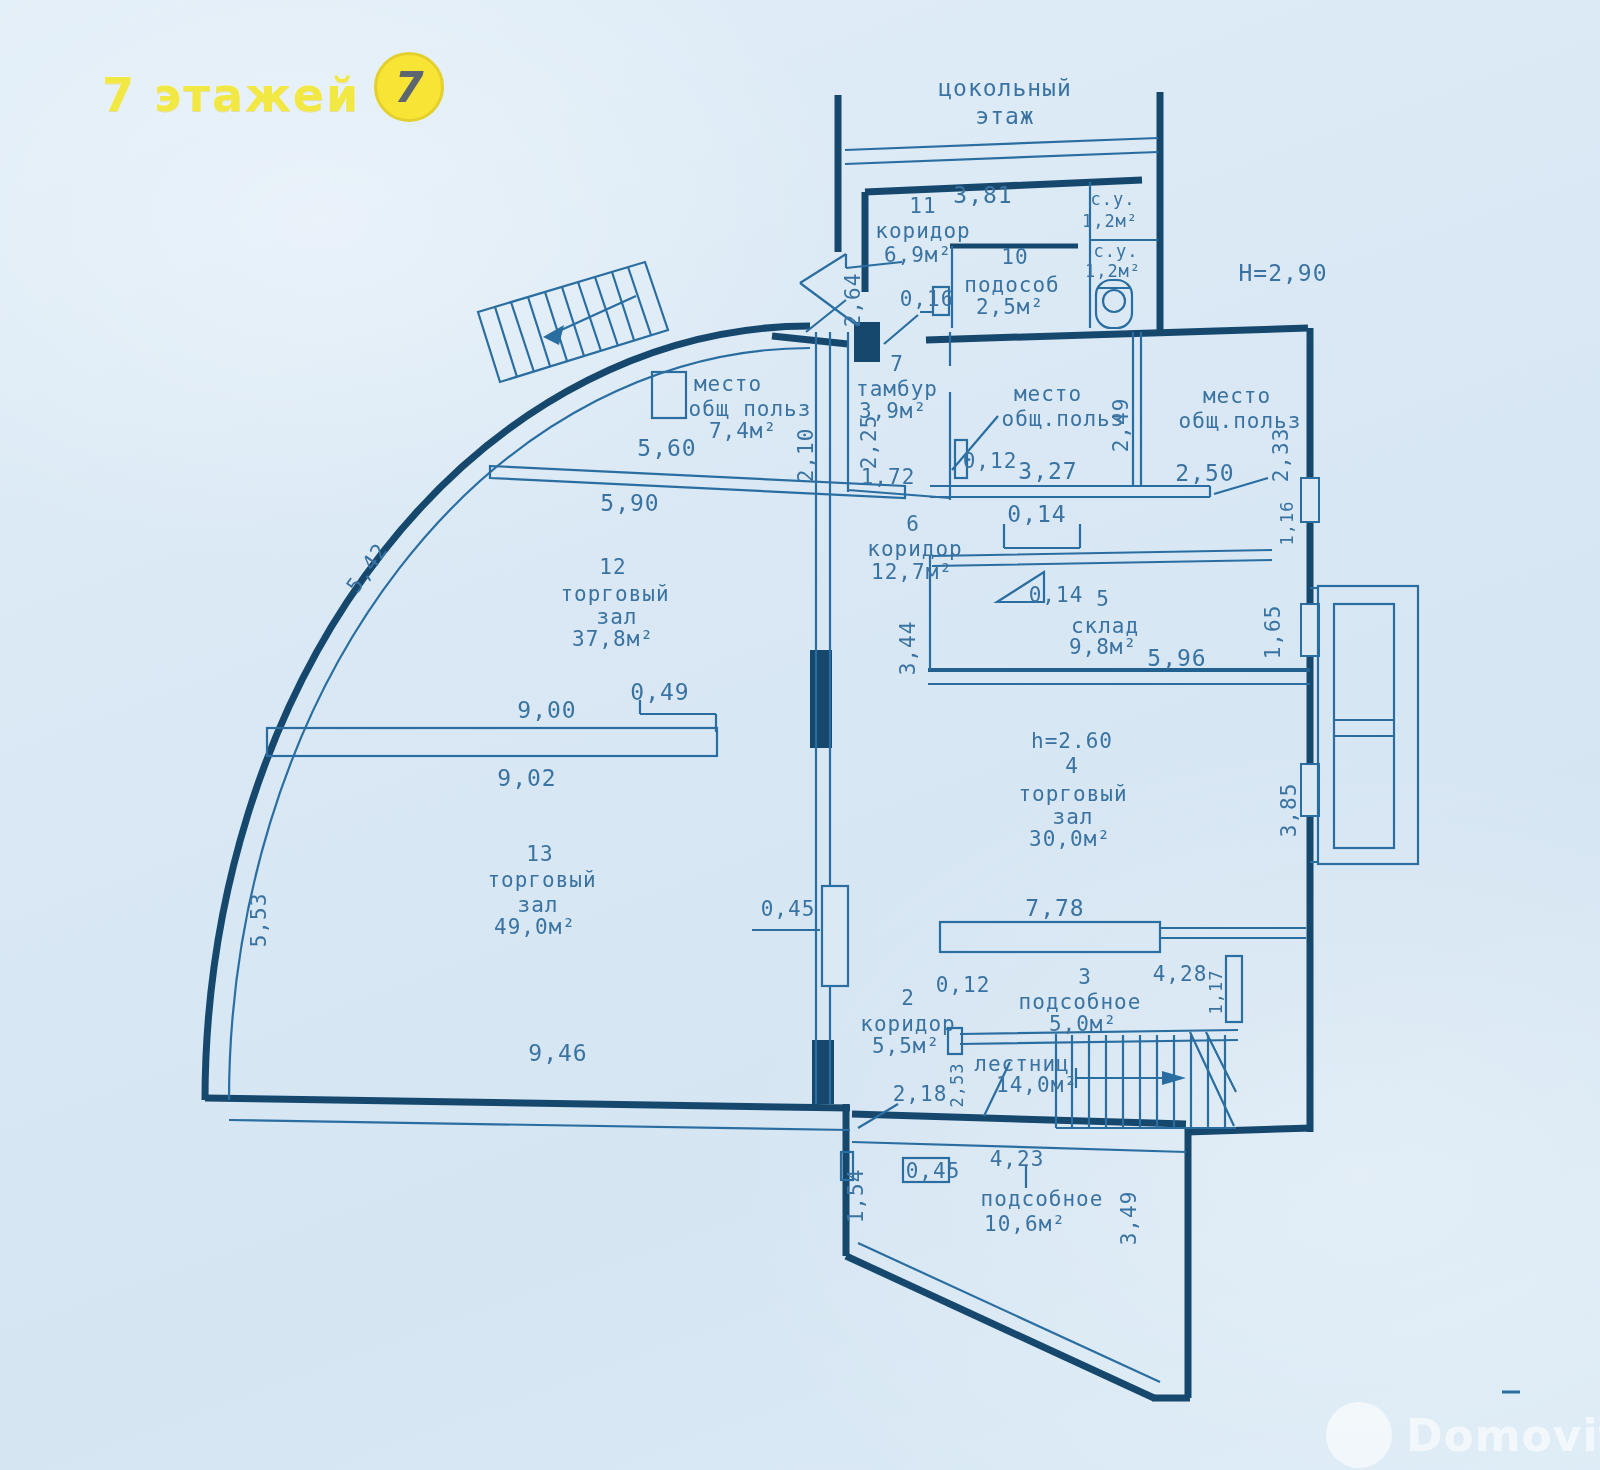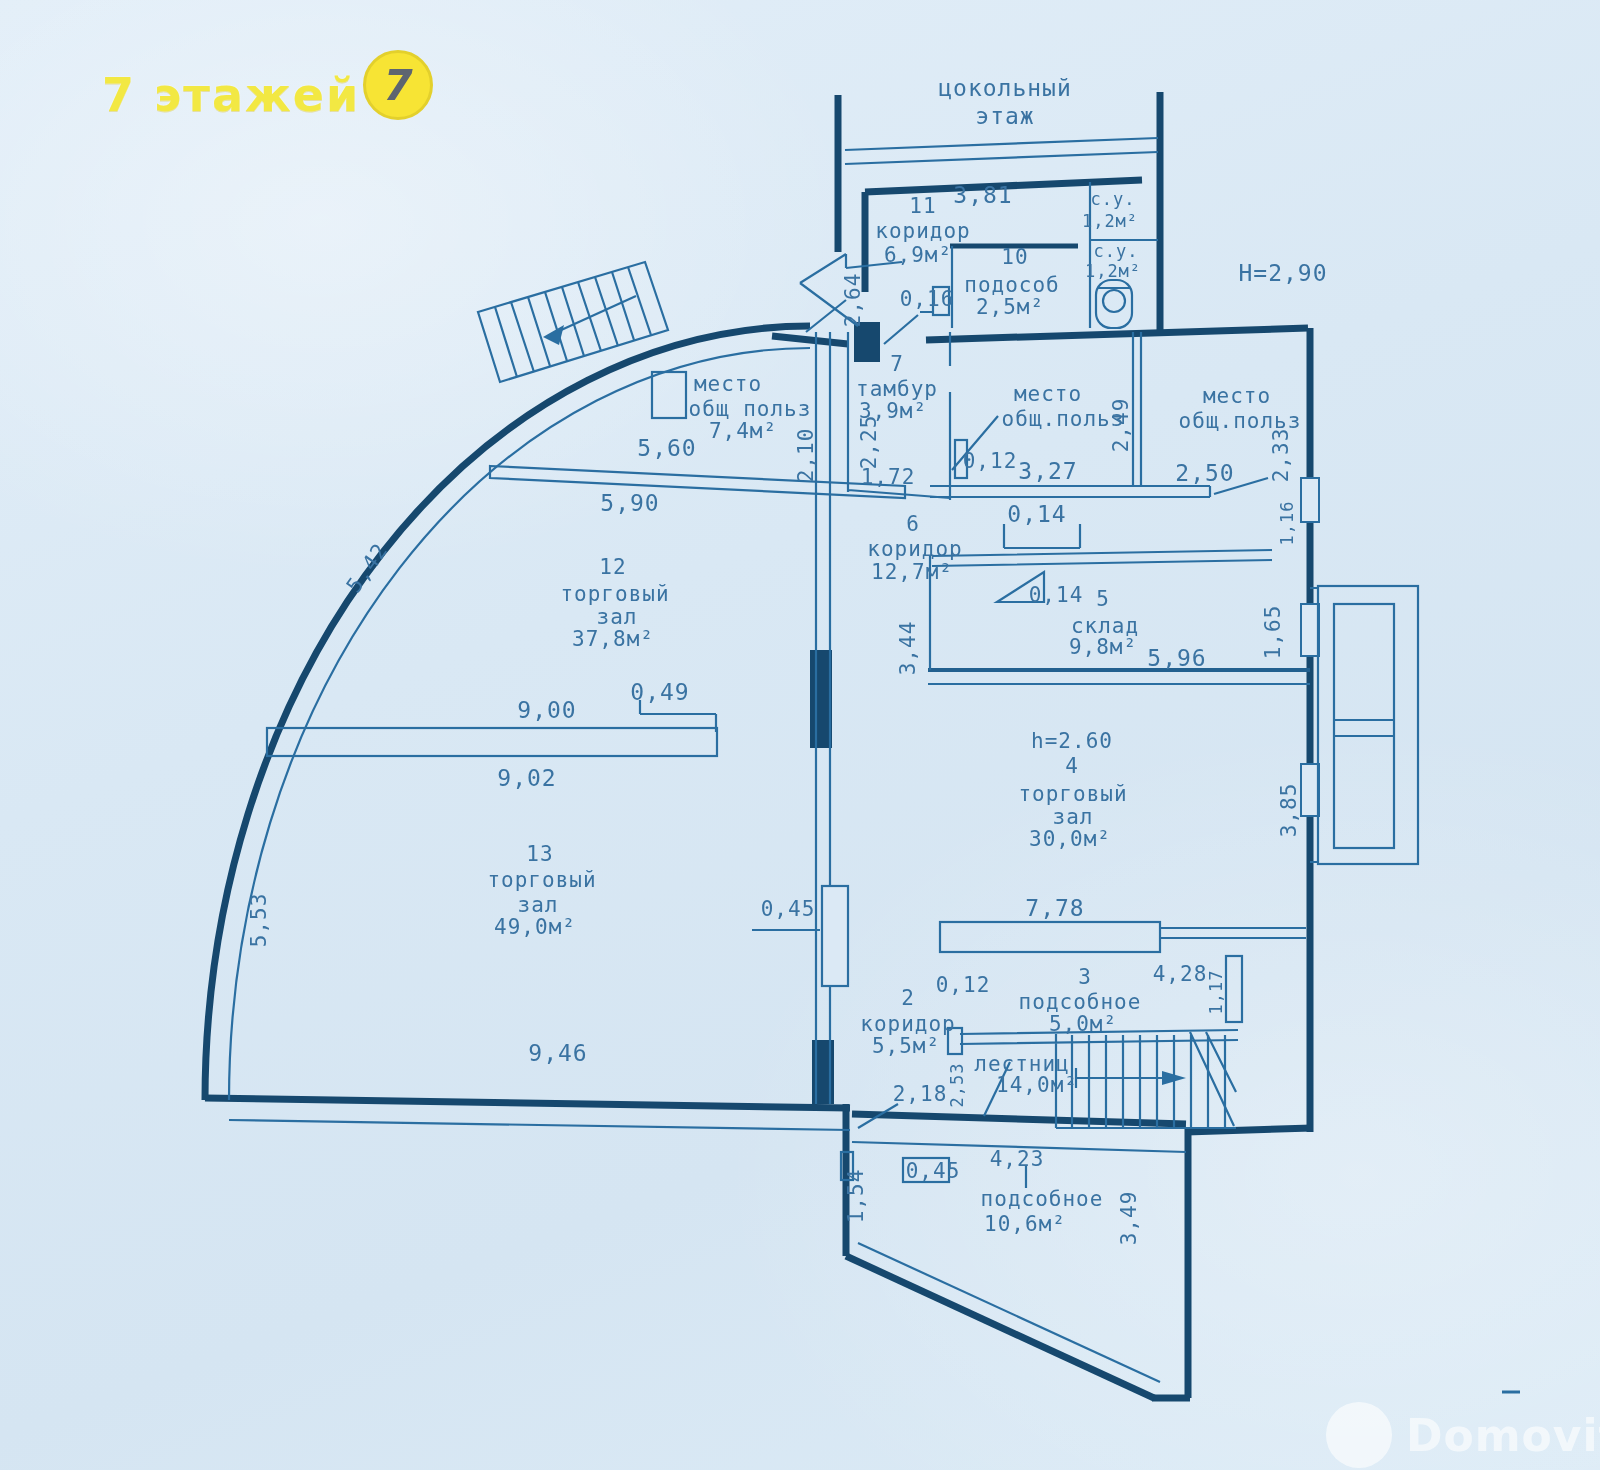--- a/index.html
+++ b/index.html
@@ -14,21 +14,21 @@
   svg{position:absolute;left:0;top:0;}
   .thin{stroke:#2a6ea1;stroke-width:2.2;fill:none;}
   .med{stroke:#22608f;stroke-width:4;fill:none;}
   .thick{stroke:#16486e;stroke-width:7;fill:none;}
   .fillw{fill:#16486e;stroke:none;}
   .paper{fill:#dbe9f5;stroke:#2a6ea1;stroke-width:2;}
   text{font-family:"DejaVu Sans Mono", monospace;fill:#3a73a2;letter-spacing:1px;text-anchor:middle;}
   .t{font-size:21px;}
   .b{font-size:23px;}
   .s{font-size:17px;}
-  .logo{position:absolute;left:102px;top:68px;display:flex;align-items:flex-start;gap:3px;}
+  .logo{position:absolute;left:102px;top:68px;display:flex;align-items:flex-end;gap:14px;}
   .logo-word{
     font-size:46px;font-weight:bold;color:#f2e843;letter-spacing:2px;
     text-shadow:0 0 2px rgba(255,255,255,.8), 0 1px 0 rgba(210,190,40,.5);
   }
   .logo-badge{
     width:64px;height:64px;border-radius:50%;background:#f7e434;border:3px solid #e3d02c;
     display:flex;align-items:center;justify-content:center;margin-top:-18px;
     color:#5d6570;font-size:42px;font-weight:bold;font-style:italic;
   }
   .watermark{position:absolute;left:1326px;top:1402px;display:flex;align-items:center;gap:14px;opacity:.62;}

